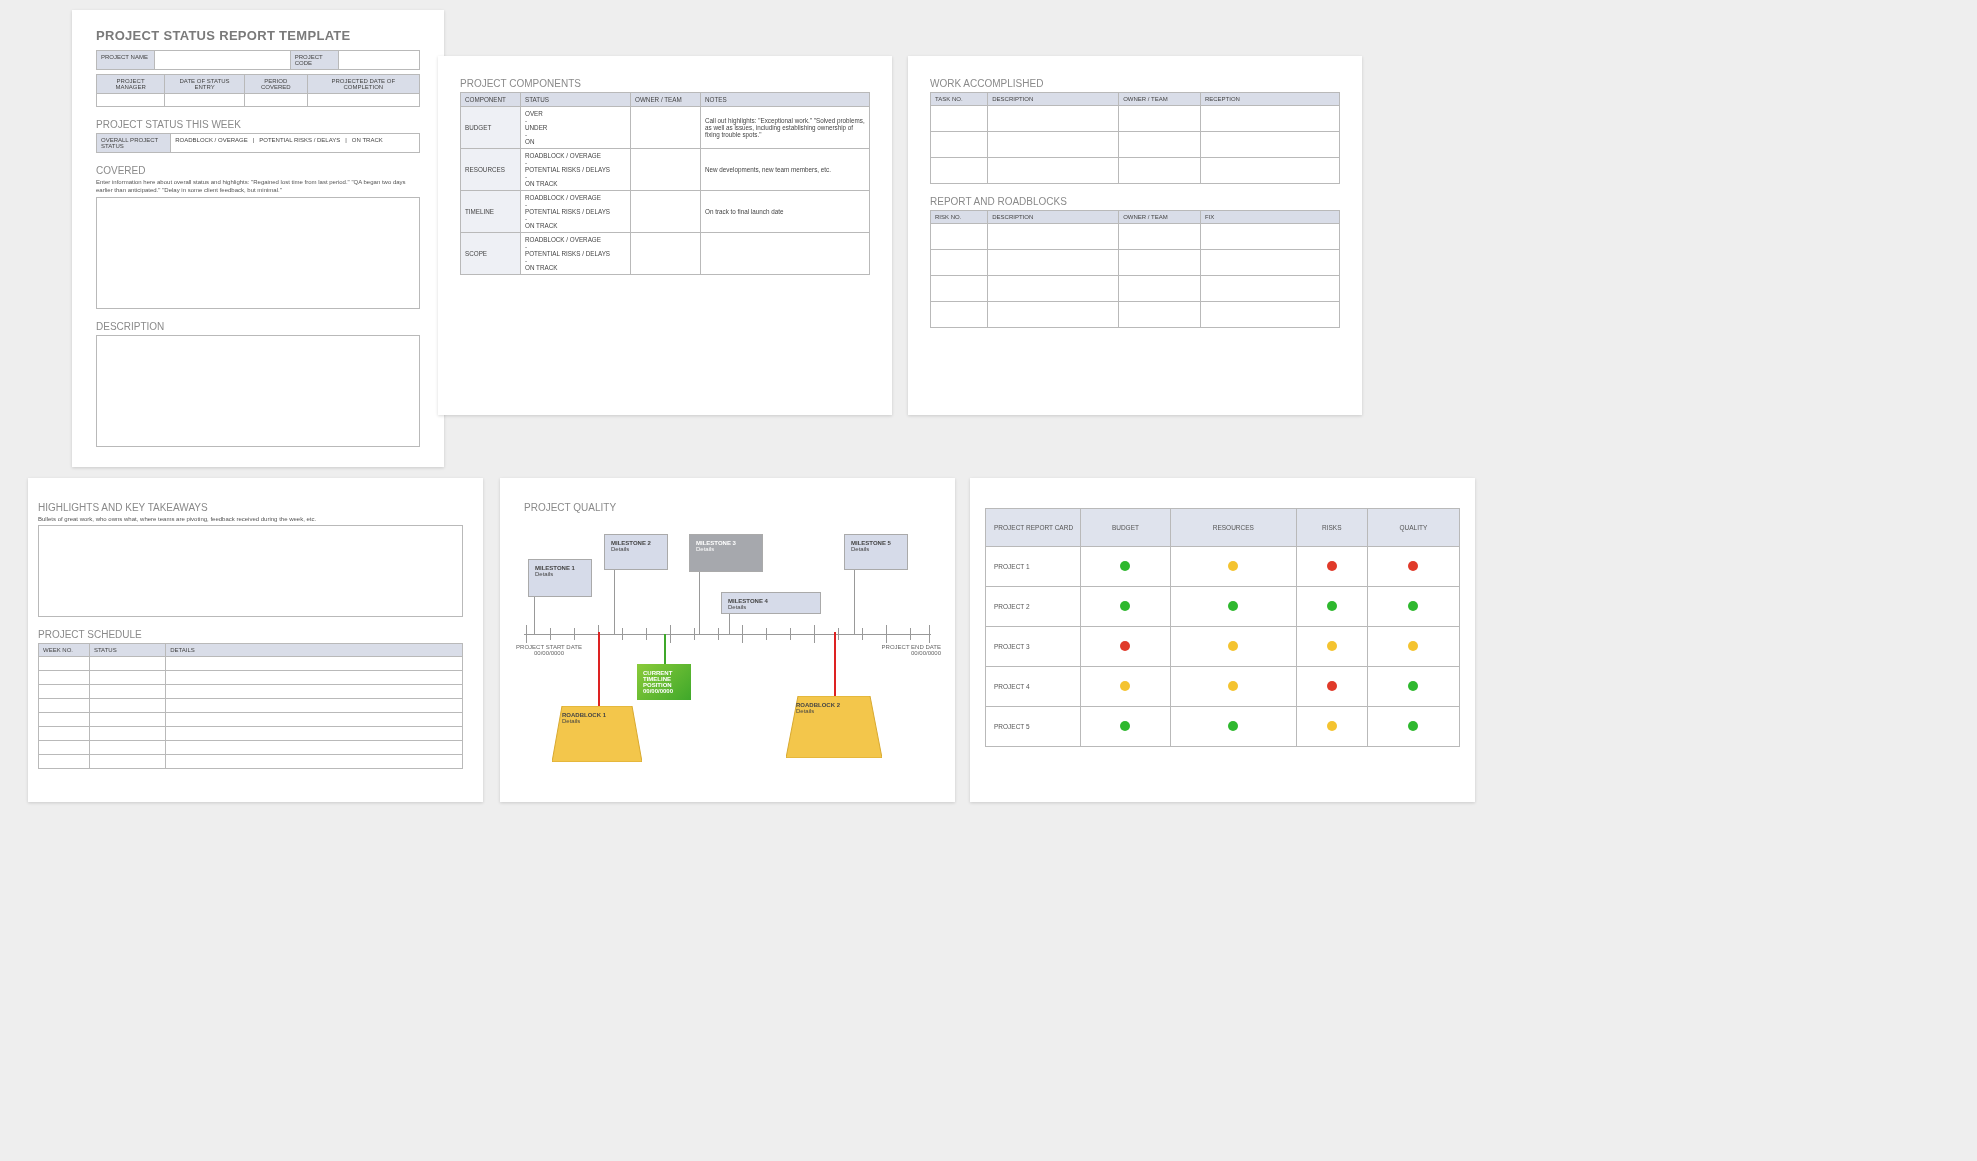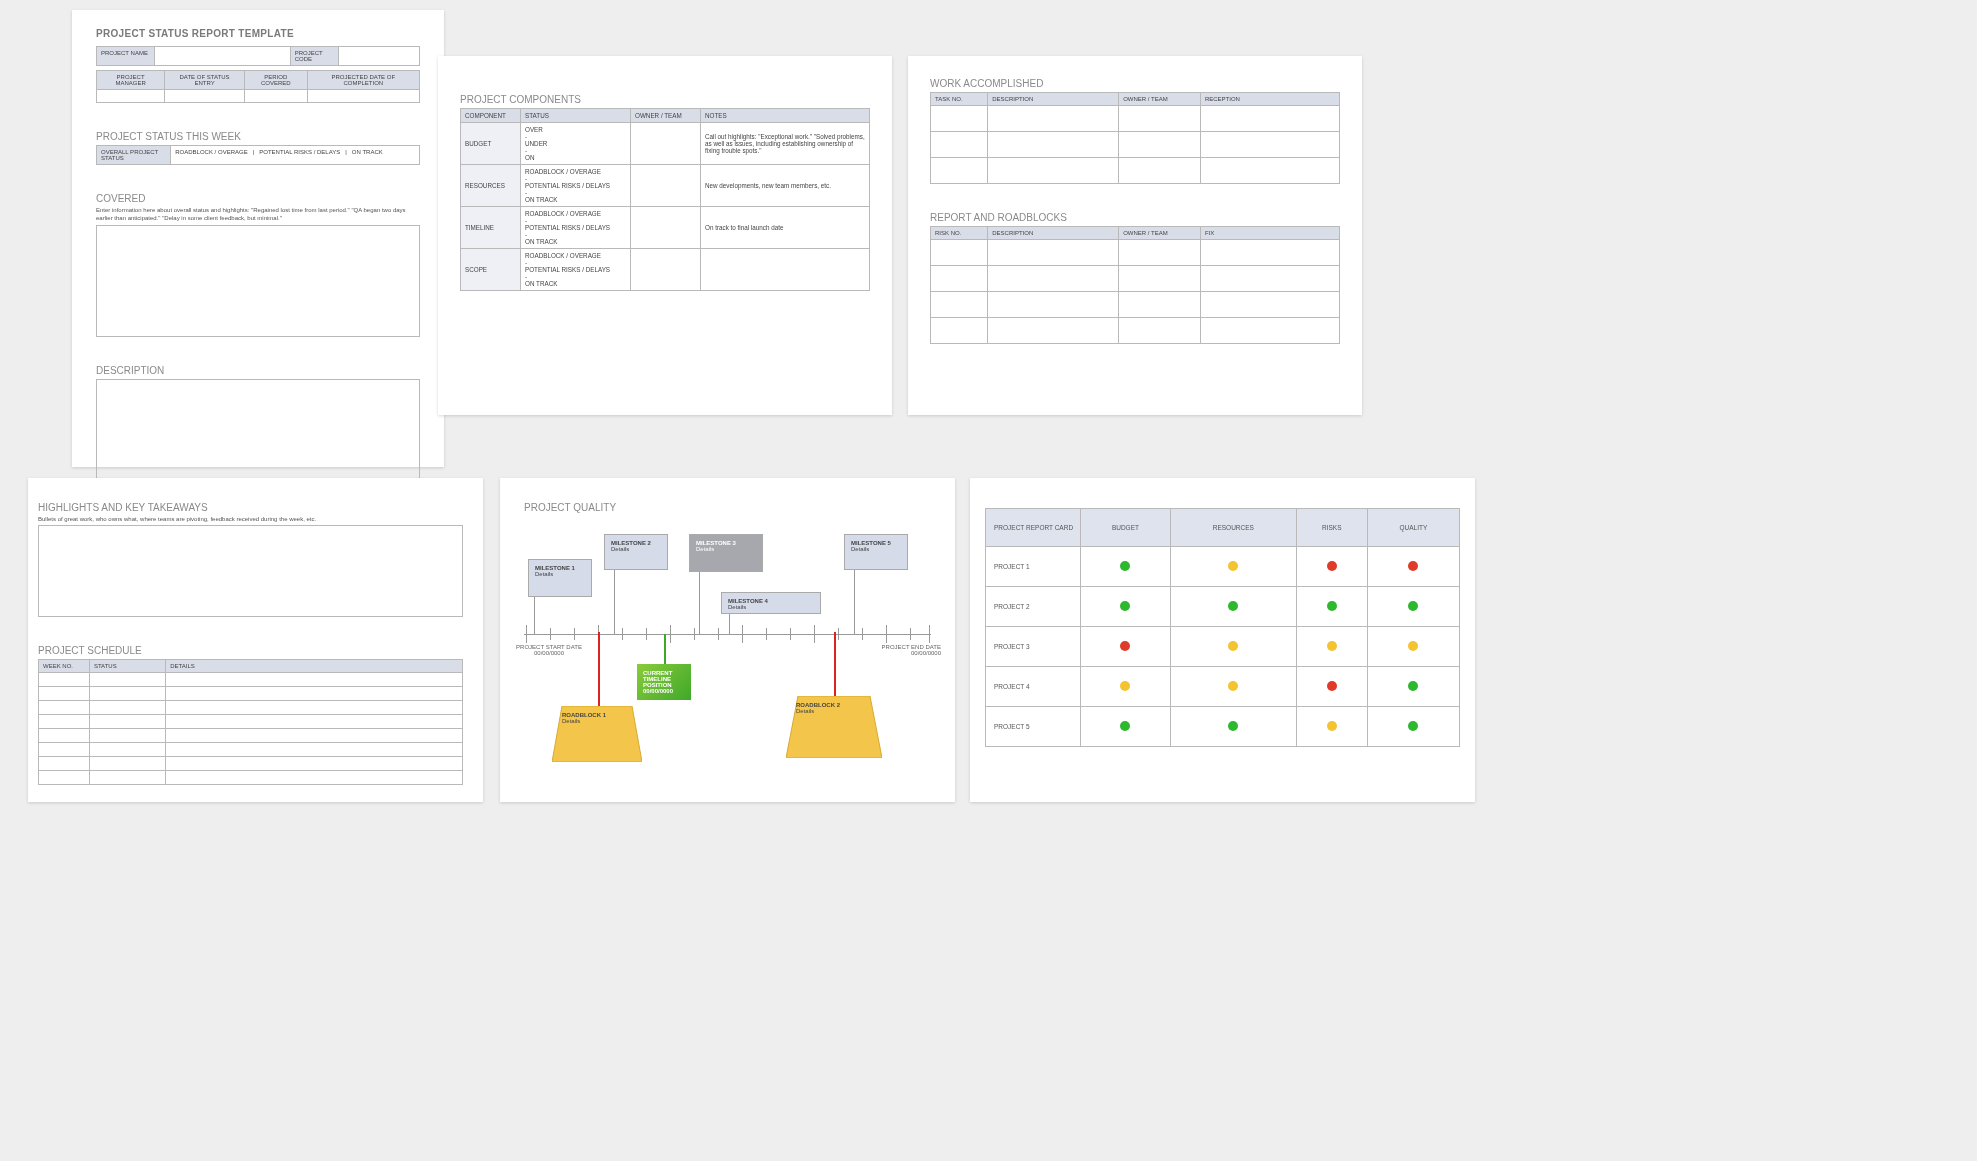--- a/index.html
+++ b/index.html
@@ -5,22 +5,22 @@
   *{box-sizing:border-box;margin:0;padding:0}
   body{background:#eee;font-family:Arial,Helvetica,sans-serif;width:1977px;height:1161px;position:relative;overflow:hidden}
   .page{background:#fff;position:absolute;box-shadow:0 1px 3px rgba(0,0,0,.15)}
   
   .p1{left:72px;top:10px;width:372px;height:457px;padding:18px 24px}
   .p2{left:438px;top:56px;width:454px;height:359px;padding:22px 22px}
   .p3{left:908px;top:56px;width:454px;height:359px;padding:22px 22px}
   .p4{left:28px;top:478px;width:455px;height:324px;padding:20px 20px 10px 10px}
   .p5{left:500px;top:478px;width:455px;height:324px;padding:24px 24px 10px 24px}
   .p6{left:970px;top:478px;width:505px;height:324px;padding:30px 15px 10px 15px}
-  h1{font-size:10px;color:#7a7a7a;font-weight:bold;letter-spacing:.3px}
-  h2{font-size:10px;color:#8a8a8a;font-weight:normal;margin-top:28px;margin-bottom:3px}
+  h1{font-size:13px;color:#7a7a7a;font-weight:bold;letter-spacing:.3px}
+  h2{font-size:10px;color:#8a8a8a;font-weight:normal;margin-top:12px;margin-bottom:3px}
   .tiny{font-size:6px;color:#555}
   table{border-collapse:collapse;width:100%}
   th,td{border:1px solid #b9b9b9;font-size:6px;color:#444;text-align:left;vertical-align:top;padding:3px 4px}
   th{background:#d9dde8;font-weight:normal}
   .thcell{background:#eef0f5}
   .bigbox{border:1px solid #b9b9b9;width:100%;height:112px}
   
   .p1 table.r1 td,.p1 table.r1 th{text-align:center}
   .p1 .r1a{margin-top:7px}
   .p1 .r1a th{width:25%}
@@ -103,21 +103,21 @@
   </tbody>
     </table>
   <h2>COVERED</h2>
   <div class="sumtext">Enter information here about overall status and highlights: "Regained lost time from last period." "QA began two days earlier than anticipated." "Delay in some client feedback, but minimal."</div>
   <div class="bigbox"></div>
   <h2>DESCRIPTION</h2>
   <div class="bigbox"></div>
 </div>
 
 <div class="page p2">
-  <h2 style="margin-top:16px">PROJECT COMPONENTS</h2>
+  <h2 style="margin-top:0">PROJECT COMPONENTS</h2>
   <table>
     <tbody>
         <tr>
       <th class="cc">COMPONENT</th>
       <th class="cs">STATUS</th>
       <th class="co">OWNER / TEAM</th>
       <th>NOTES</th>
     </tr>
     <tr>
       <td class="thcell" style="vertical-align:middle">BUDGET</td>

